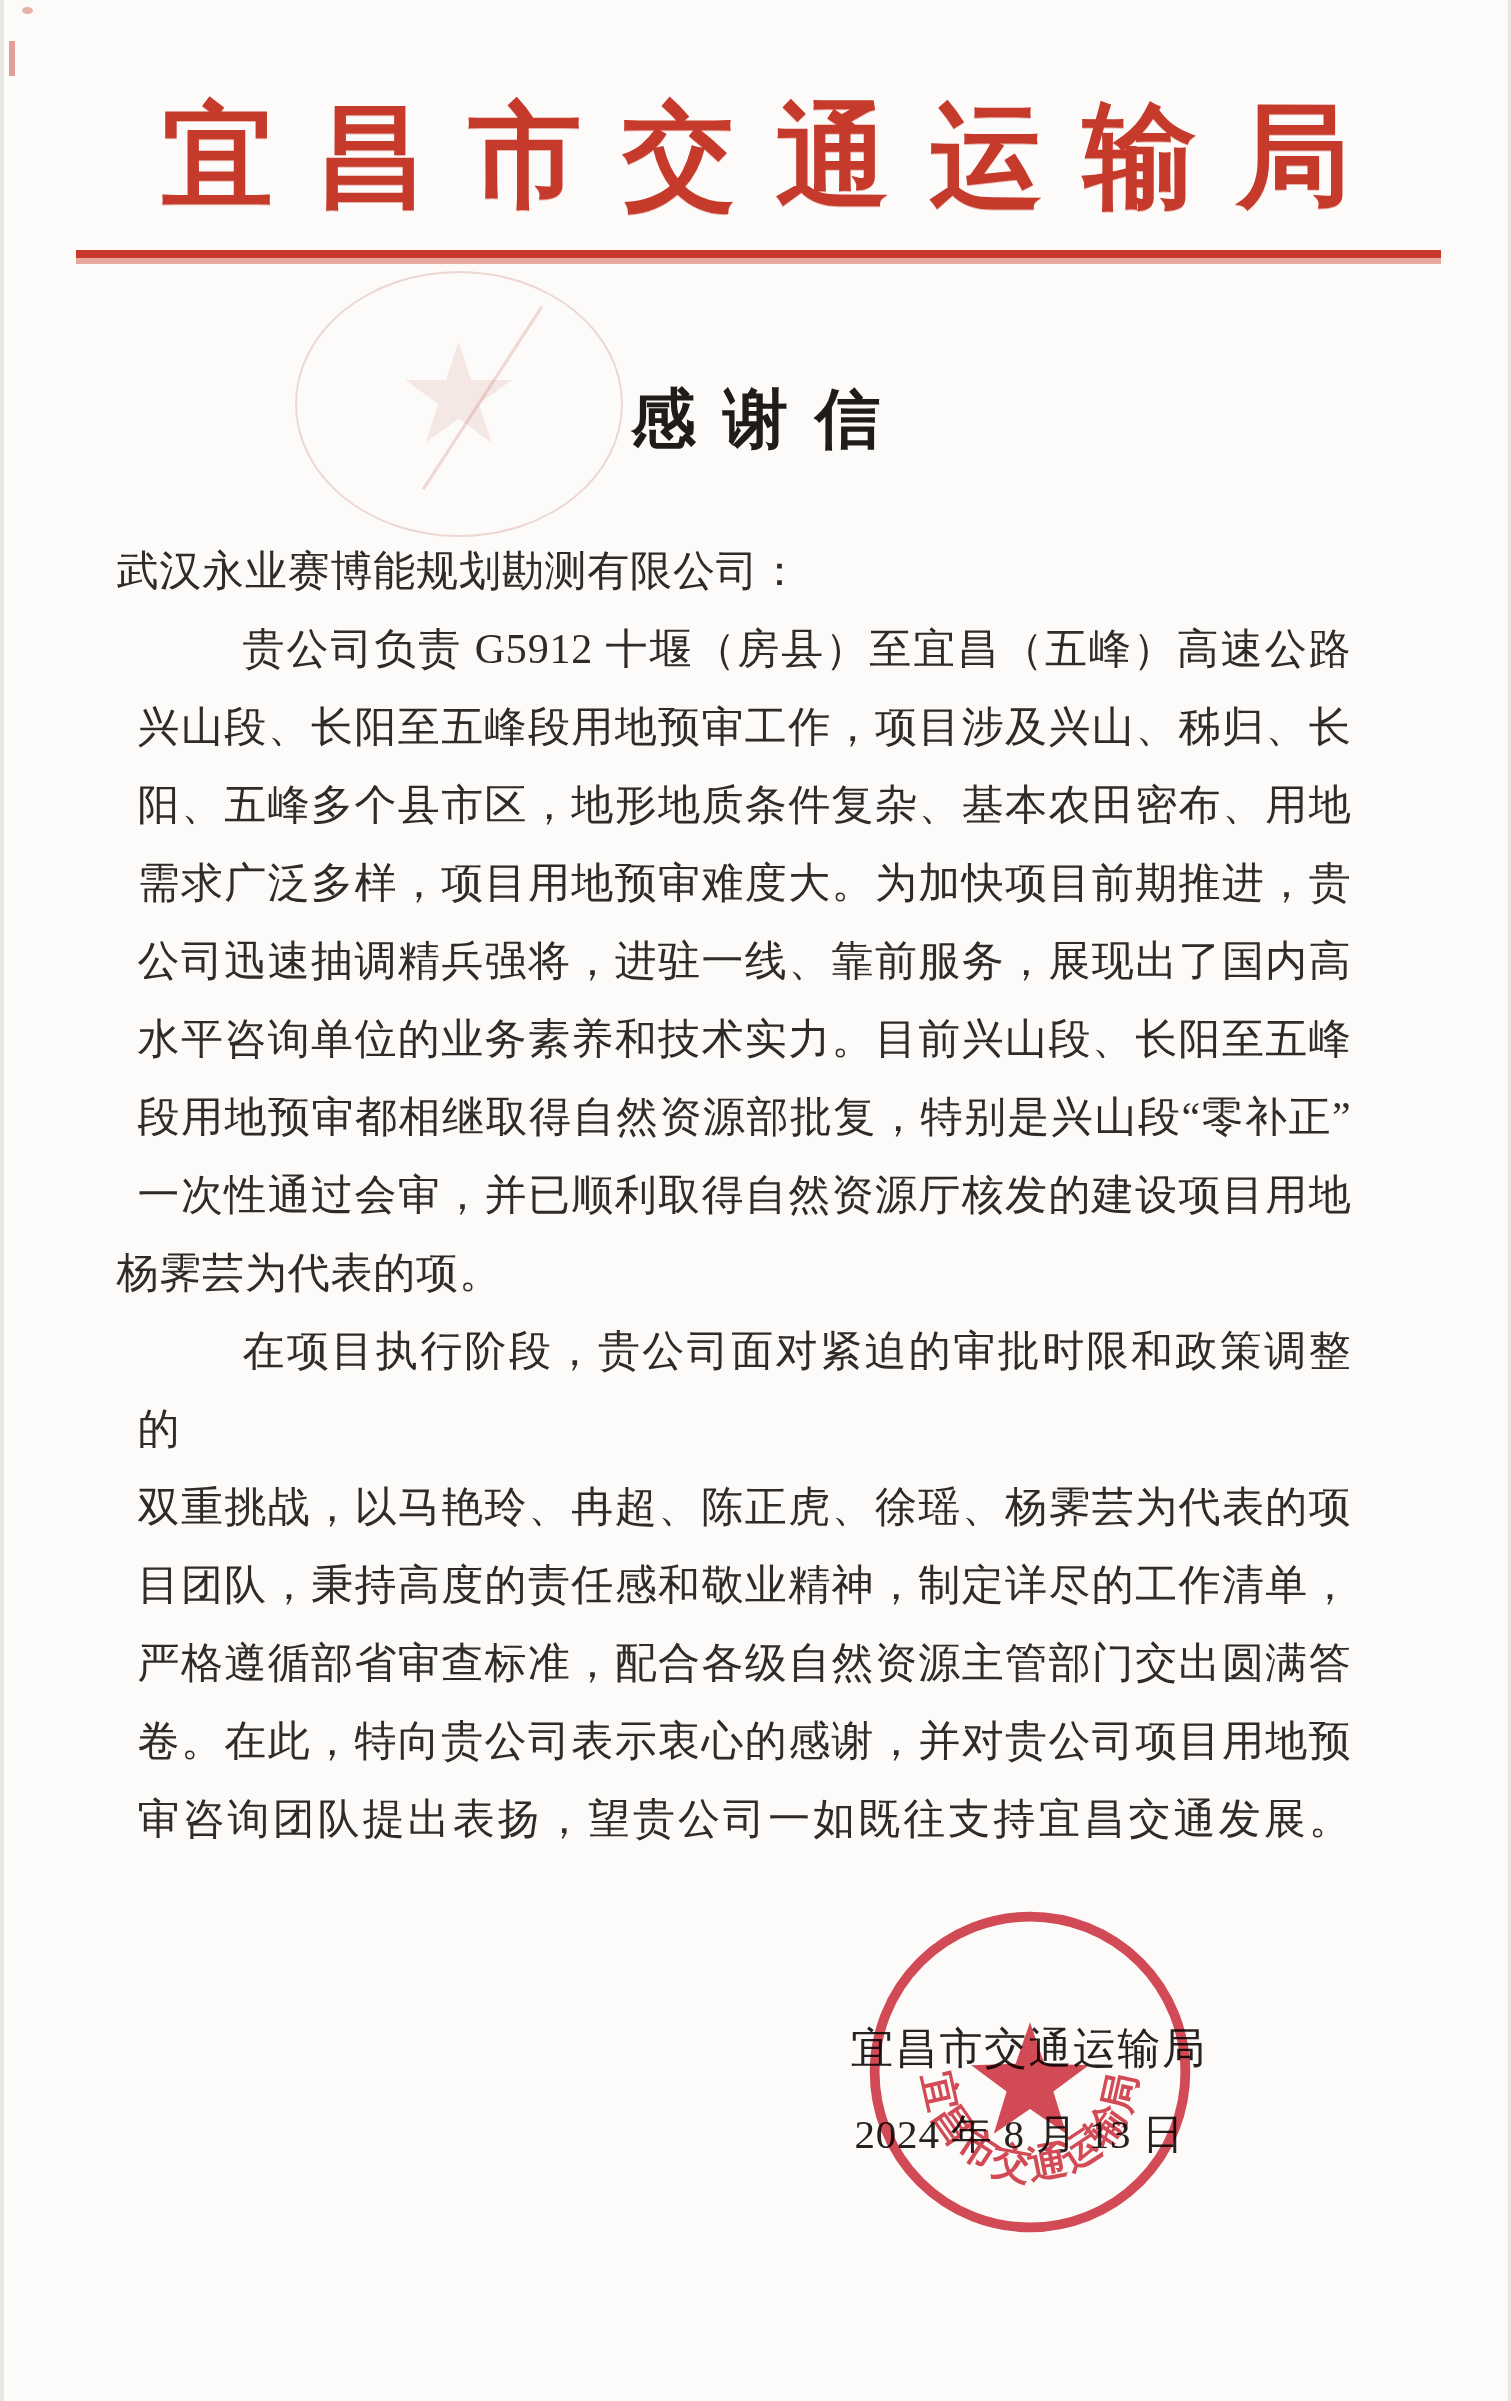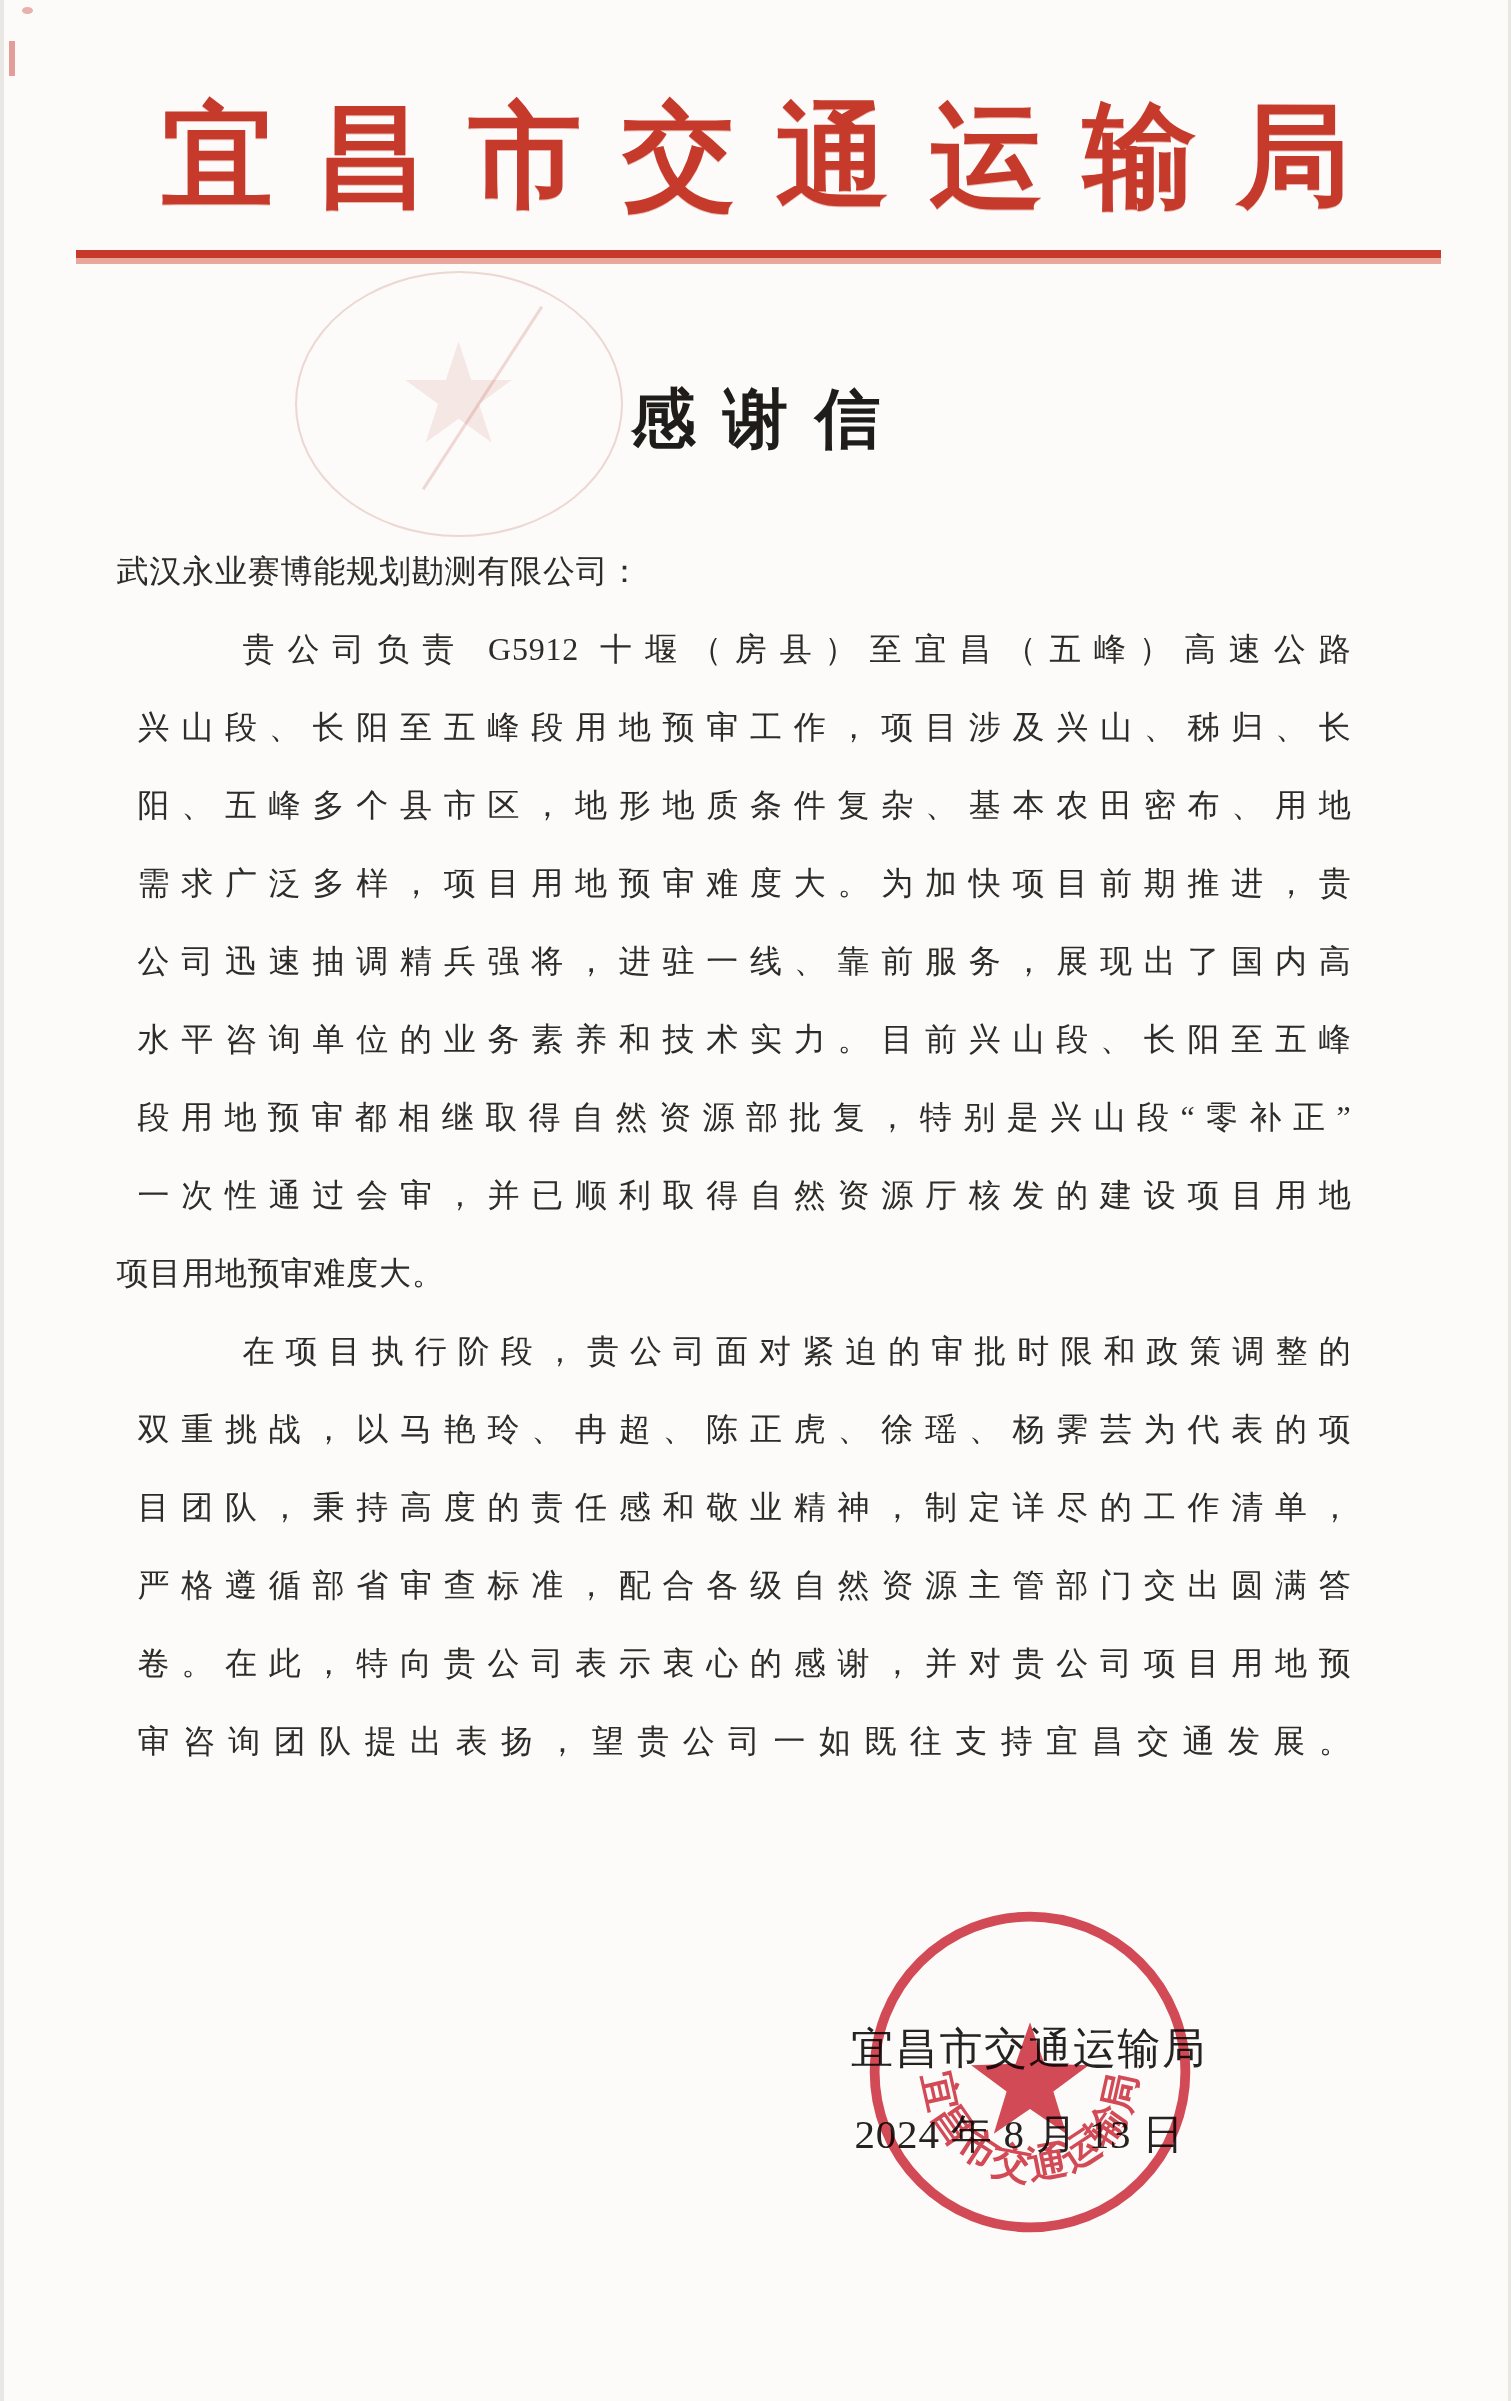--- a/index.html
+++ b/index.html
@@ -44,21 +44,21 @@
   .doc-title{
     position:absolute;top:375px;left:0;width:100%;
     text-align:center;
     font-size:65px;font-weight:700;color:#1f1c1a;
     font-family:Liberation Sans, sans-serif;
     letter-spacing:.42em;text-indent:.42em;
   }
   
   .letter-body{
     position:absolute;left:113px;top:532px;width:1235px;
-    font-size:32px;line-height:78px;
+    font-size:42px;line-height:78px;
     color:#2f2b28;letter-spacing:0.8px;
   }
   .ln{text-align:justify;}
   .ln.j{text-align-last:justify;margin-left:21px;}
   .ln.i{text-indent:105px;}
   
   .signer{
     position:absolute;left:847px;top:2020px;
     font-size:43px;color:#262220;letter-spacing:1.5px;font-weight:500;
   }
@@ -100,21 +100,21 @@
   <div class="letter-body">
     <div class="ln">武汉永业赛博能规划勘测有限公司：</div>
     <div class="ln i j">贵公司负责 G5912 十堰（房县）至宜昌（五峰）高速公路</div>
     <div class="ln j">兴山段、长阳至五峰段用地预审工作，项目涉及兴山、秭归、长</div>
     <div class="ln j">阳、五峰多个县市区，地形地质条件复杂、基本农田密布、用地</div>
     <div class="ln j">需求广泛多样，项目用地预审难度大。为加快项目前期推进，贵</div>
     <div class="ln j">公司迅速抽调精兵强将，进驻一线、靠前服务，展现出了国内高</div>
     <div class="ln j">水平咨询单位的业务素养和技术实力。目前兴山段、长阳至五峰</div>
     <div class="ln j">段用地预审都相继取得自然资源部批复，特别是兴山段“零补正”</div>
     <div class="ln j">一次性通过会审，并已顺利取得自然资源厅核发的建设项目用地</div>
-    <div class="ln">项目用地预审难度大。</div>
+    <div class="ln">杨霁芸为代表的项。</div>
     <div class="ln i j">在项目执行阶段，贵公司面对紧迫的审批时限和政策调整的</div>
     <div class="ln j">双重挑战，以马艳玲、冉超、陈正虎、徐瑶、杨霁芸为代表的项</div>
     <div class="ln j">目团队，秉持高度的责任感和敬业精神，制定详尽的工作清单，</div>
     <div class="ln j">严格遵循部省审查标准，配合各级自然资源主管部门交出圆满答</div>
     <div class="ln j">卷。在此，特向贵公司表示衷心的感谢，并对贵公司项目用地预</div>
     <div class="ln j">审咨询团队提出表扬，望贵公司一如既往支持宜昌交通发展。</div>
   </div>
 
   <div class="signer">宜昌市交通运输局</div>
   <div class="date-line">2024 年 8 月 13 日</div>

